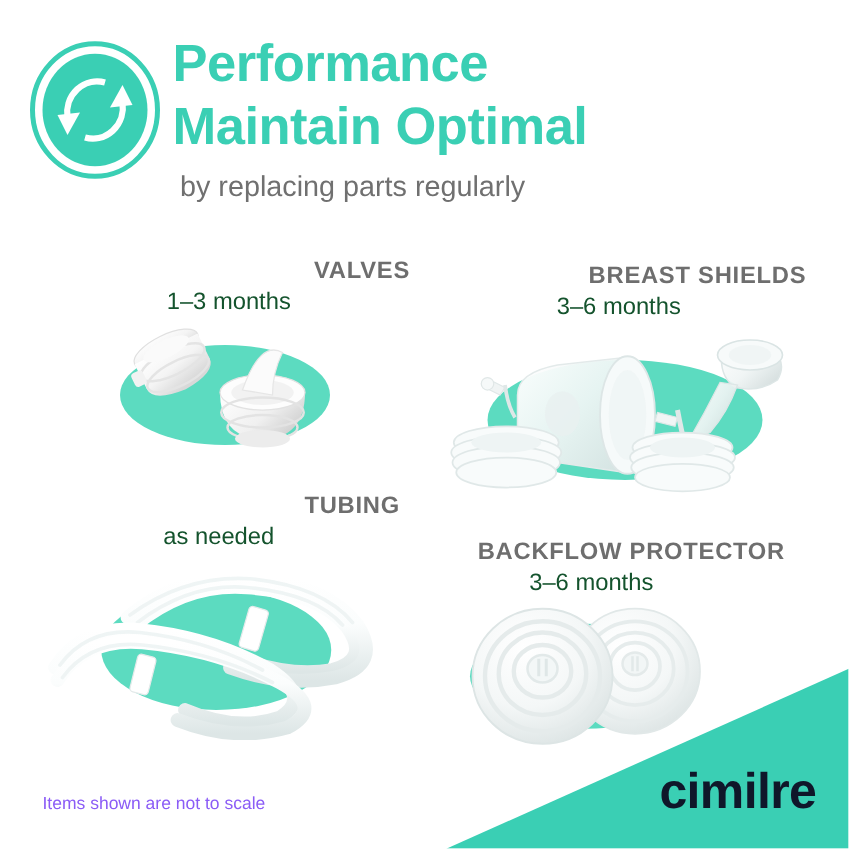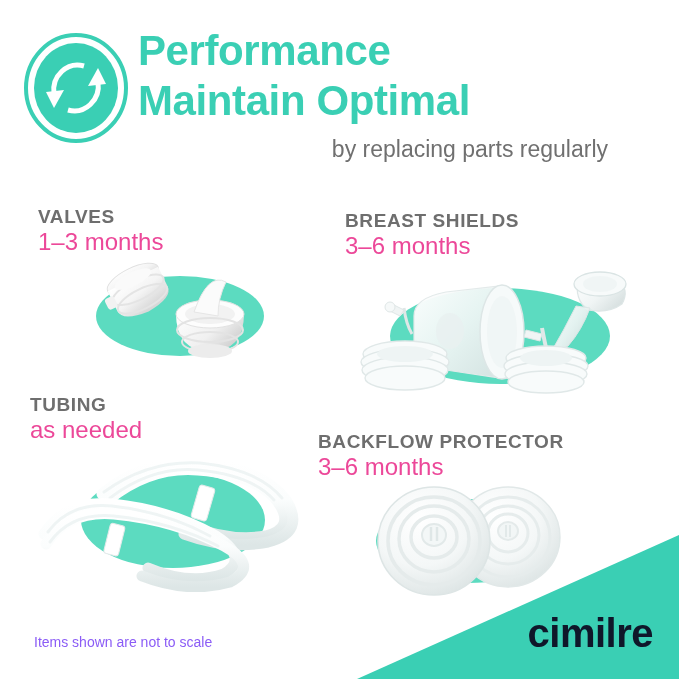--- a/index.html
+++ b/index.html
@@ -51,39 +51,39 @@
     white-space: nowrap;
   }
   #subtitle {
     margin-top: 9px;
     margin-left: 6px;
     color: #707070;
     font-size: 23px;
     font-weight: normal;
     line-height: 28px;
     white-space: nowrap;
+  }
+
+  
+  .section {
+    position: absolute;
+  }
+  .sec-label {
     text-align: right;
-  }
-
-  
-  .section {
-    position: absolute;
-  }
-  .sec-label {
-    text-align: left;
     color: #6e6e6e;
     font-size: 19px;
     font-weight: bold;
     letter-spacing: 0.6px;
     line-height: 24px;
     white-space: nowrap;
   }
   .sec-interval {
-    color: #ec4899;
-    font-size: 24px;
+    text-align: center;
+    color: #14532d;
+    font-size: 19px;
     font-weight: normal;
     line-height: 25px;
     white-space: nowrap;
   }
   .art {
     position: relative;
     margin: 0 auto;
   }
 
   

